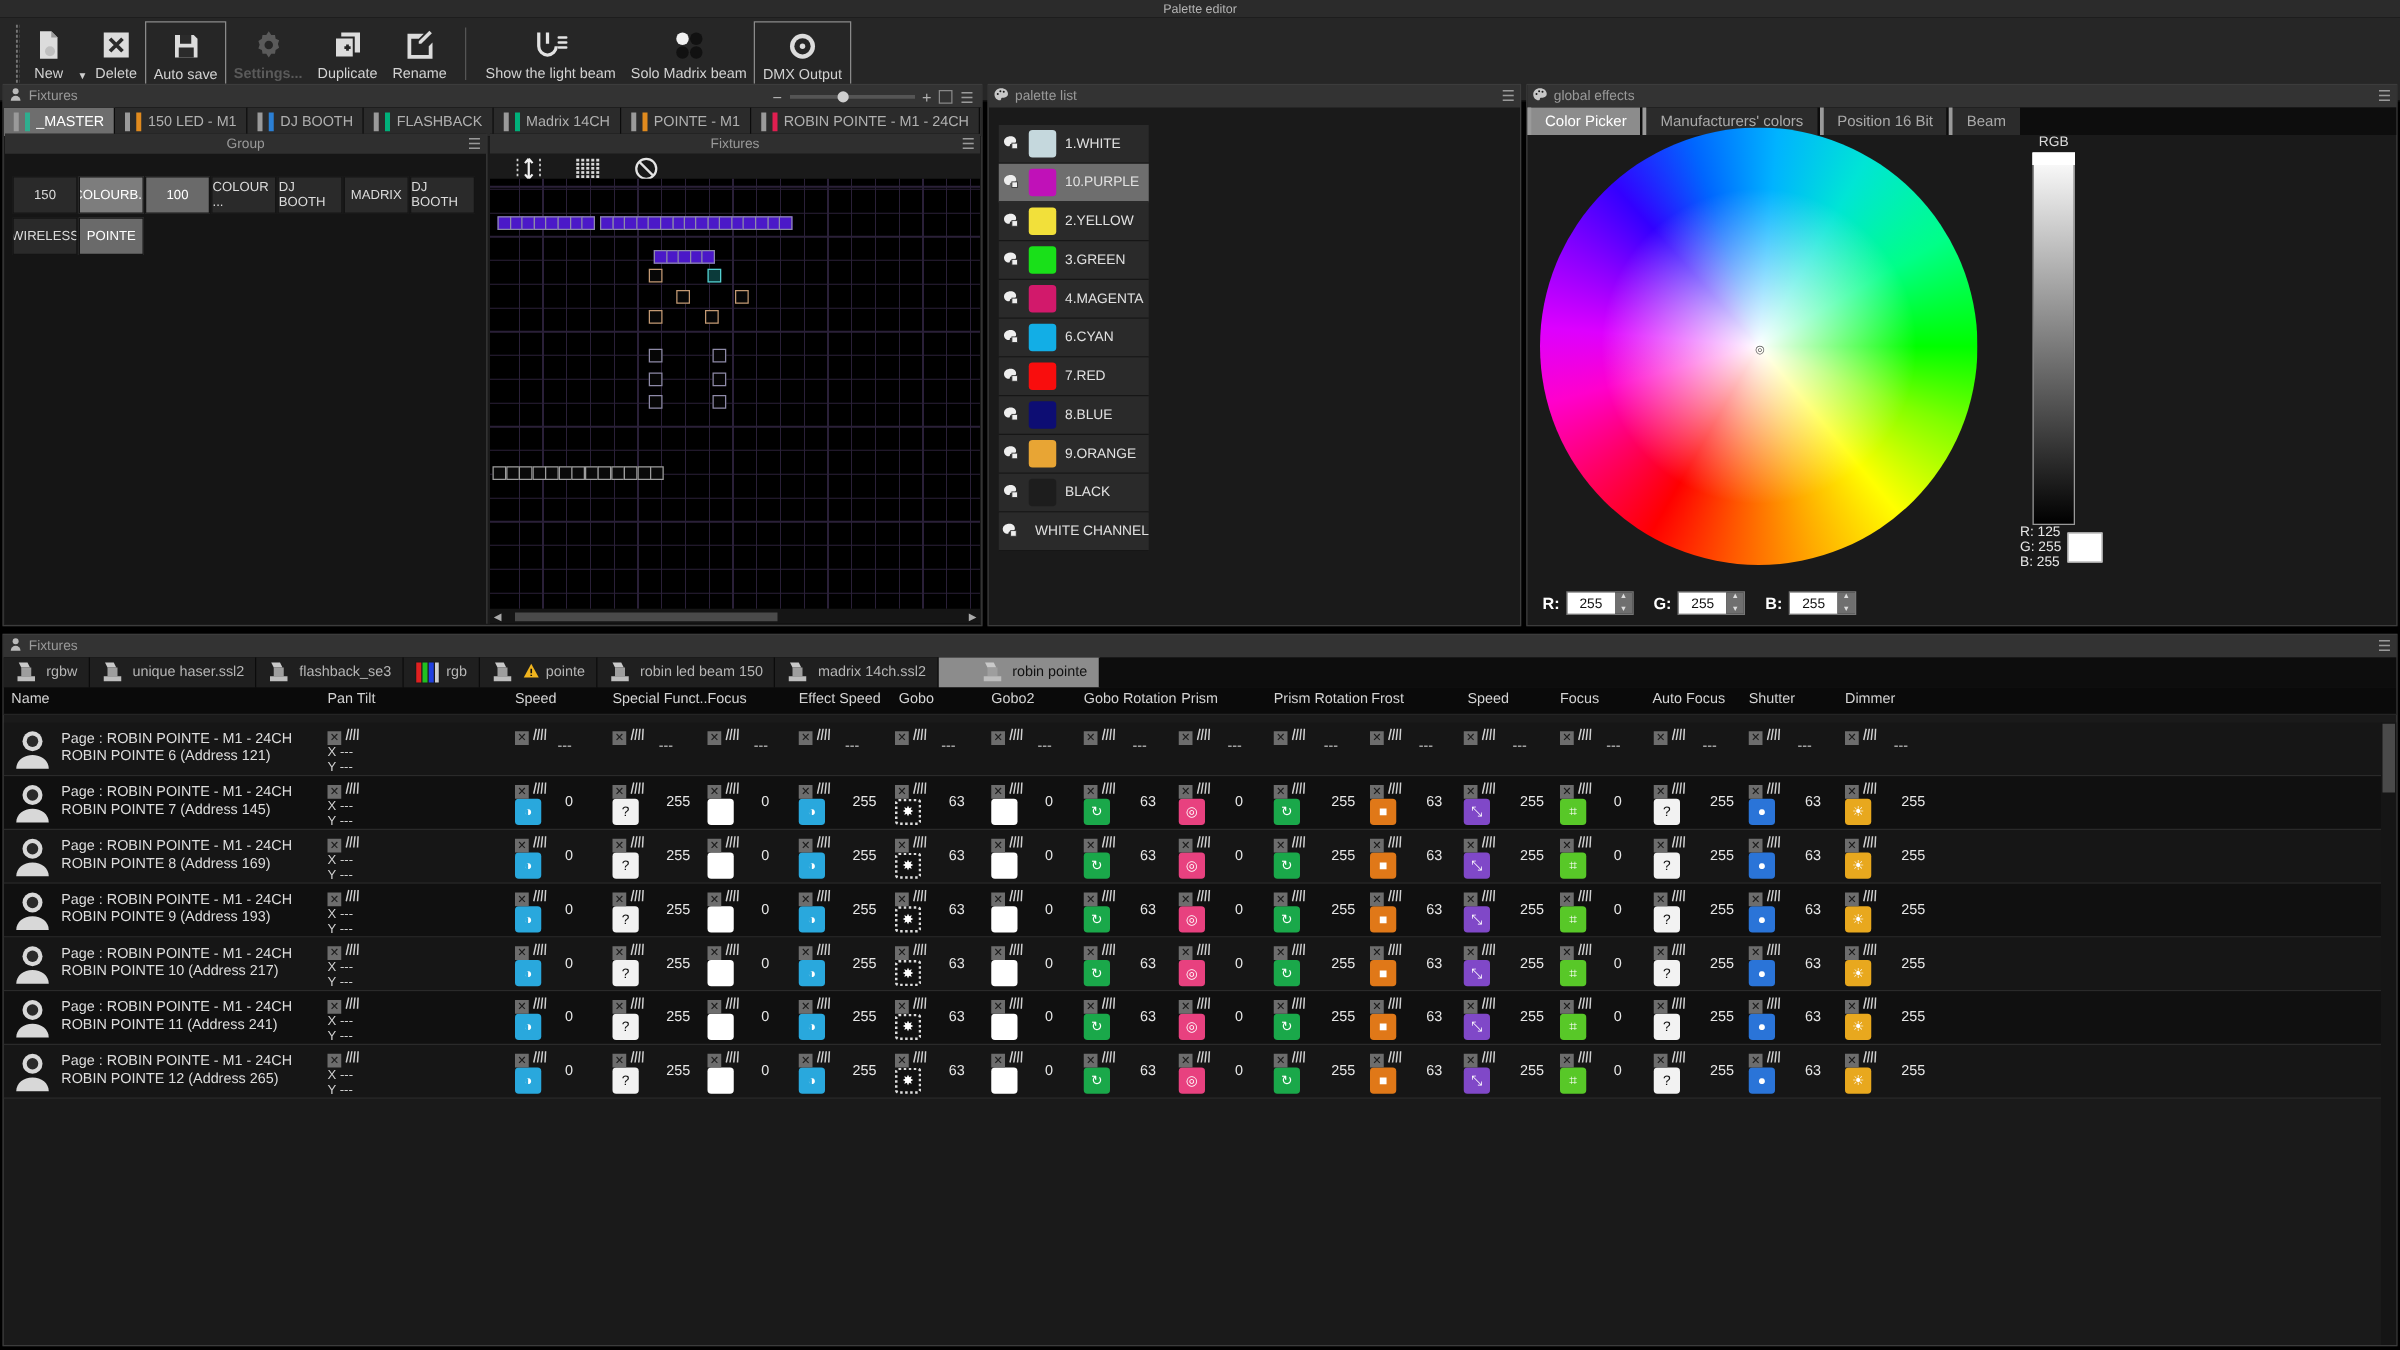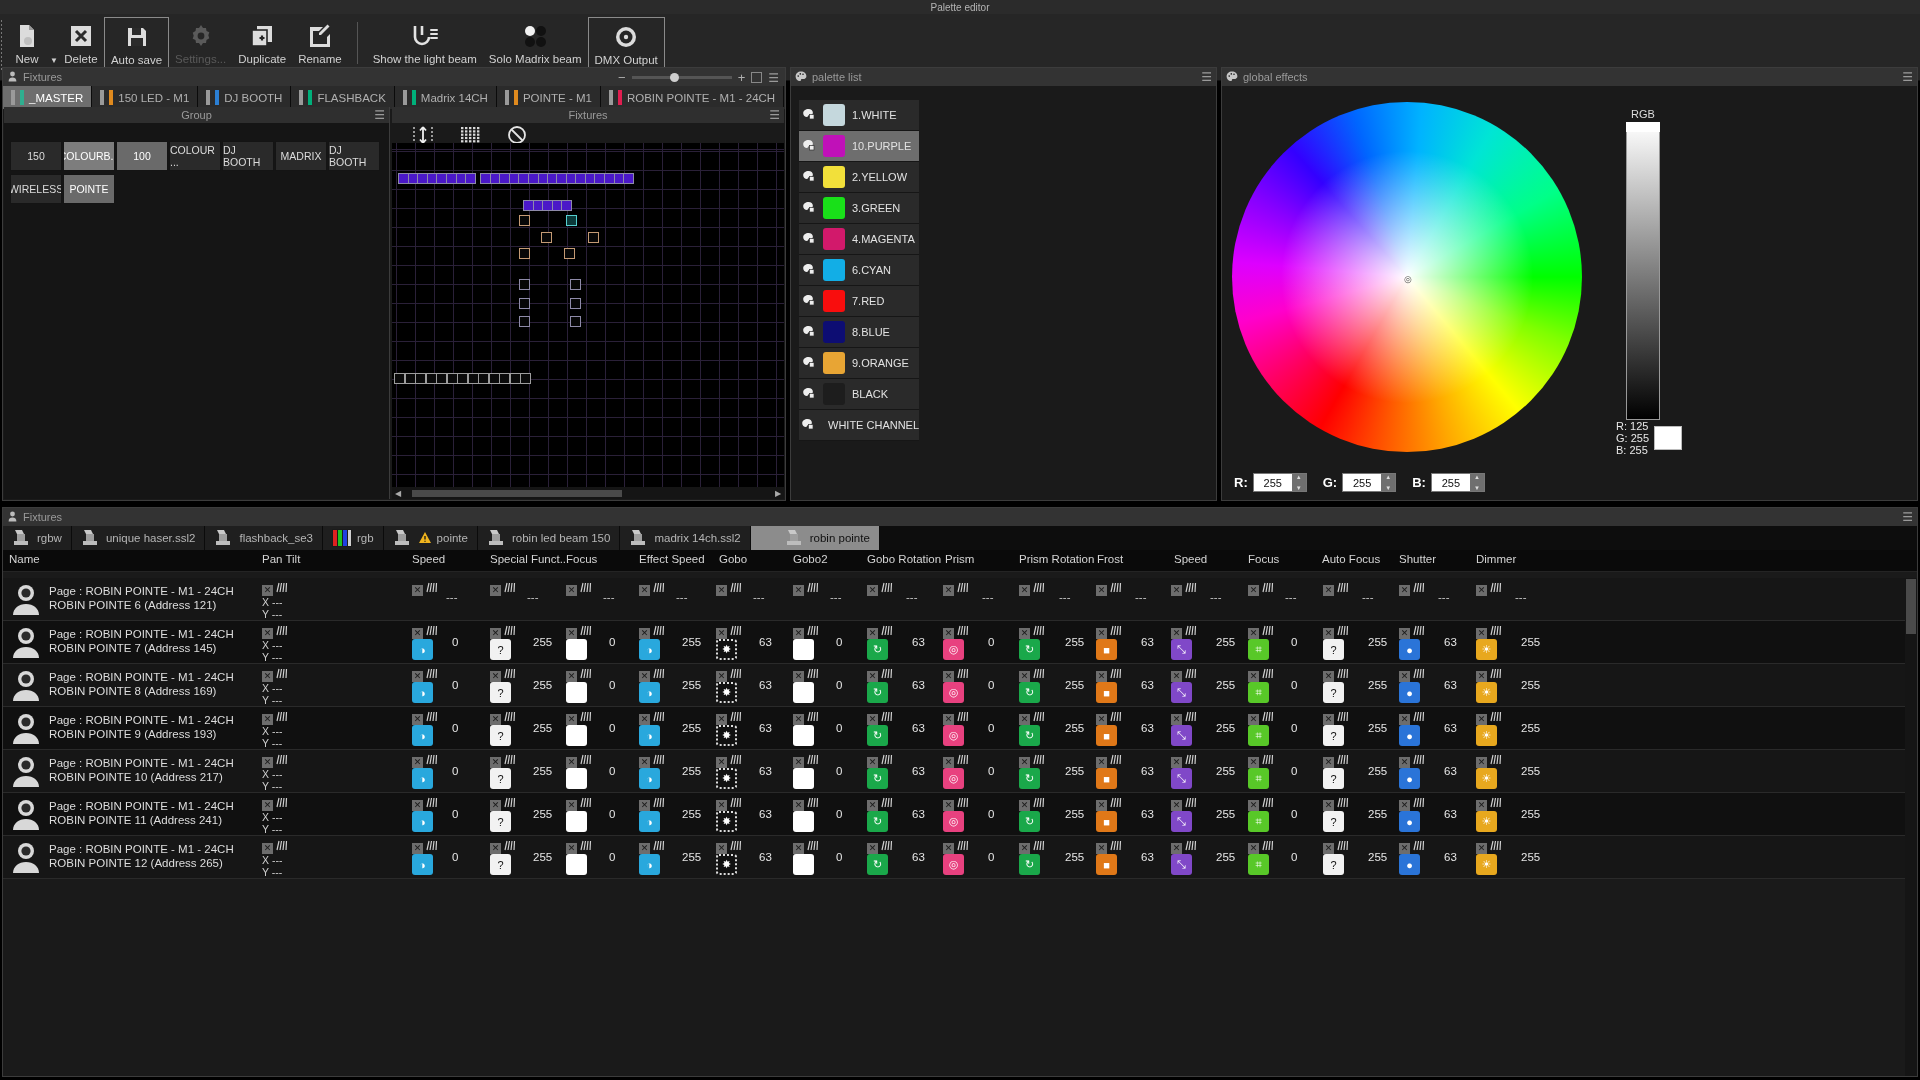--- a/index.html
+++ b/index.html
@@ -6,26 +6,26 @@
   html,body { width:1920px; height:1080px; background:#000; overflow:hidden;
     font-family:"Liberation Sans", sans-serif; color:#c8c8c8; }
   body { font-size:12px; }
 
   
   #titlebar { height:14px; background:#2b2b2b; display:flex; align-items:center;
     justify-content:center; font-size:10px; color:#b4b4b4; }
 
   
   #toolbar { height:67px; background:#262626; display:flex; align-items:flex-start;
-    padding-left:0; border-bottom:1px solid #111; position:relative; }
+    padding-left:12px; border-bottom:1px solid #111; position:relative; }
   .tb-item { width:auto; min-width:46px; height:58px; margin-top:3px; display:flex;
     flex-direction:column; align-items:center; justify-content:flex-start;
     padding:4px 6px 0 6px; color:#d2d2d2; }
   .tb-item.boxed { border:1px solid #8a8a8a; }
-  .tb-item.disabled { color:#5a5a5a; }
+  .tb-item.disabled { color:#5a5a5a;font-weight:bold; }
   .tb-ico { height:30px; display:flex; align-items:center; justify-content:center; }
   .tb-lbl { font-size:11.5px; line-height:12px; margin-top:2px; white-space:nowrap; }
   .tb-sep { width:1px; height:42px; background:#555; margin:8px 9px 0 9px; }
   .tb-grip { width:4px; height:52px; margin-top:5px;
     background-image:radial-gradient(#777 0.8px, transparent 0.9px);
     background-size:3px 4px; }
   .caret { font-size:8px; color:#cfcfcf; align-self:flex-end; margin-bottom:10px; }
 
   
   .panel { position:absolute; background:#1a1a1a; border:1px solid #3c3c3c; }
@@ -602,20 +602,34 @@
           <circle cx="3.2" cy="5.1" r=".8" fill="#1a1a1a"></circle>
           <circle cx="5.3" cy="2.9" r=".8" fill="#1a1a1a"></circle>
           <circle cx="8" cy="3.3" r=".8" fill="#1a1a1a"></circle>
         </svg>
     </span>
     <span class="ph-title">global effects</span>
     <div class="ph-right">
         <span class="hamb">☰</span>
       </div>
   </div>
+  <div id="gfxTabs">
+      <div class="gtab sel">
+        <span>Color Picker</span>
+      </div>
+      <div class="gtab">
+        <span>Manufacturers' colors</span>
+      </div>
+      <div class="gtab">
+        <span>Position 16 Bit</span>
+      </div>
+      <div class="gtab">
+        <span>Beam</span>
+      </div>
+    </div>
 
   <div id="wheelWrap">
     <div id="wheel"></div>
     <div id="xhair">◎</div>
   </div>
 
   <div id="rgbCol">
     <div id="rgbLabel">RGB</div>
     <div id="rgbBar">
       <div id="rgbKnob"></div>

